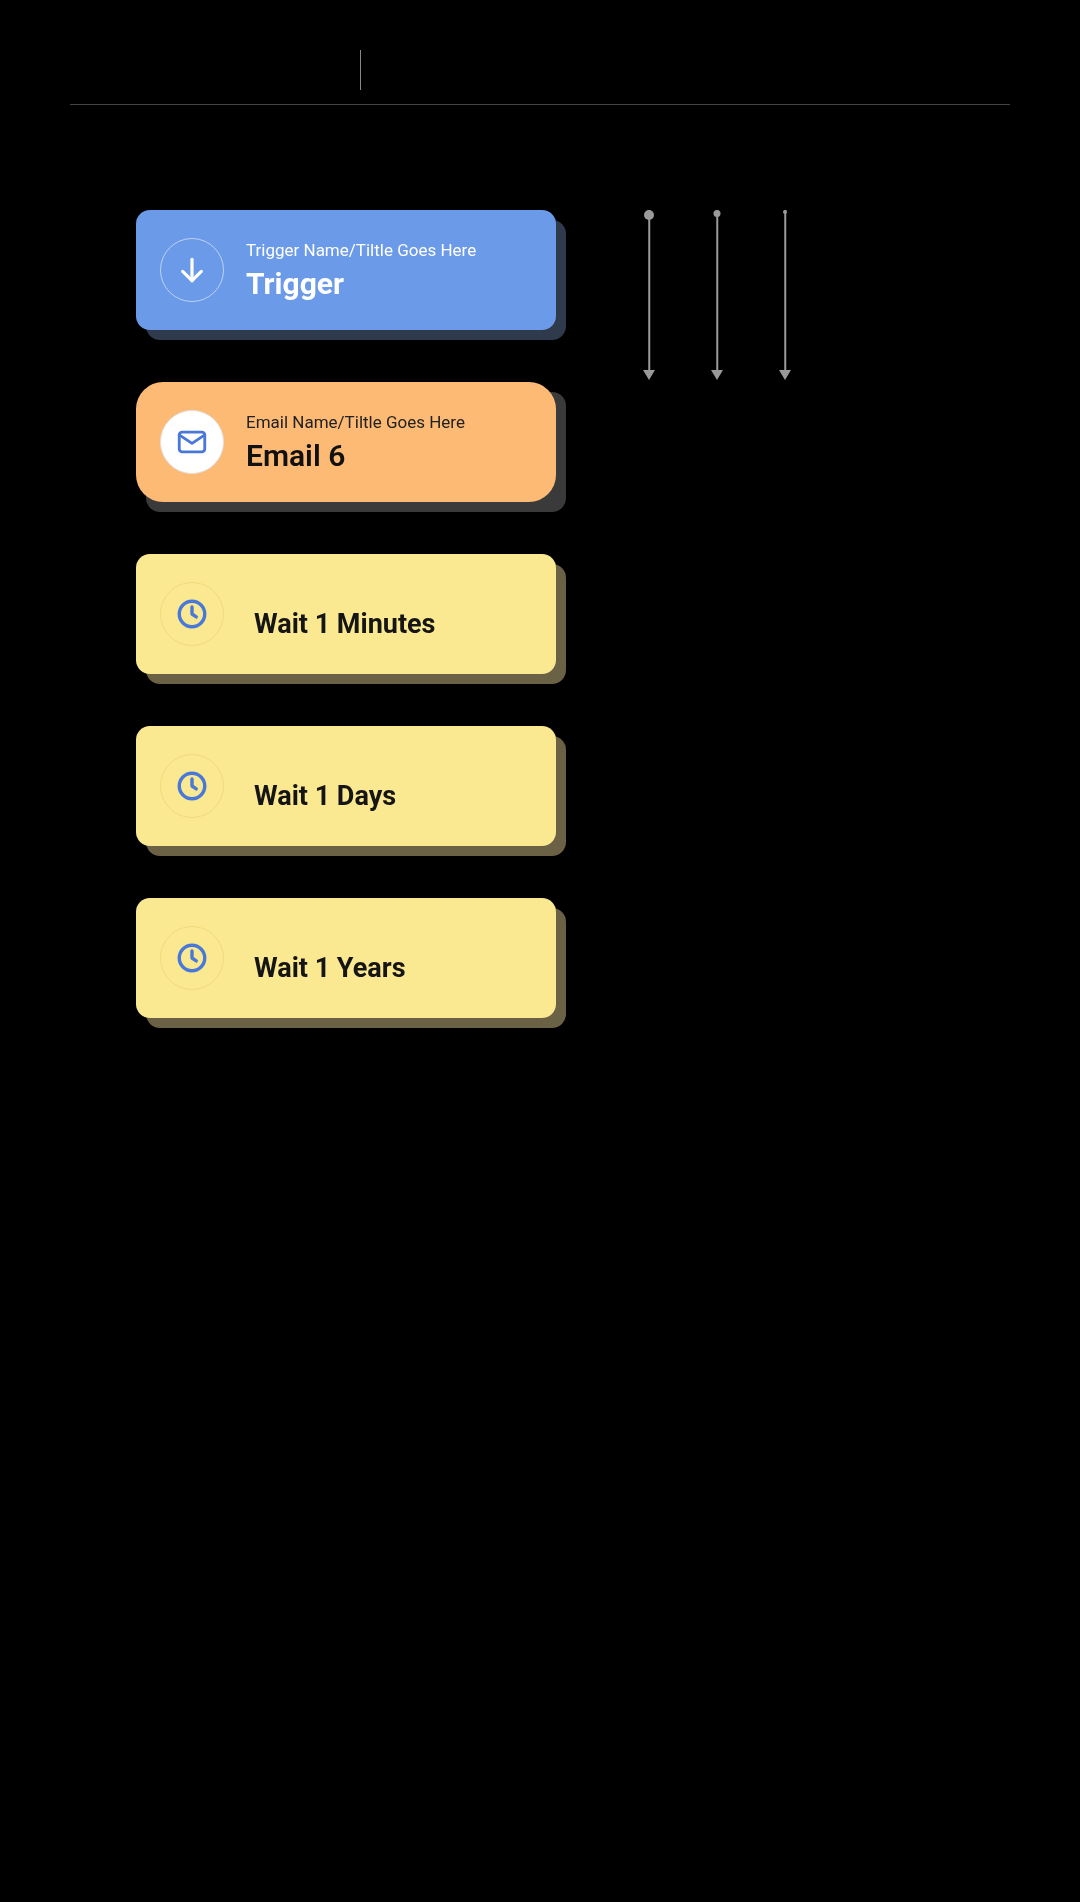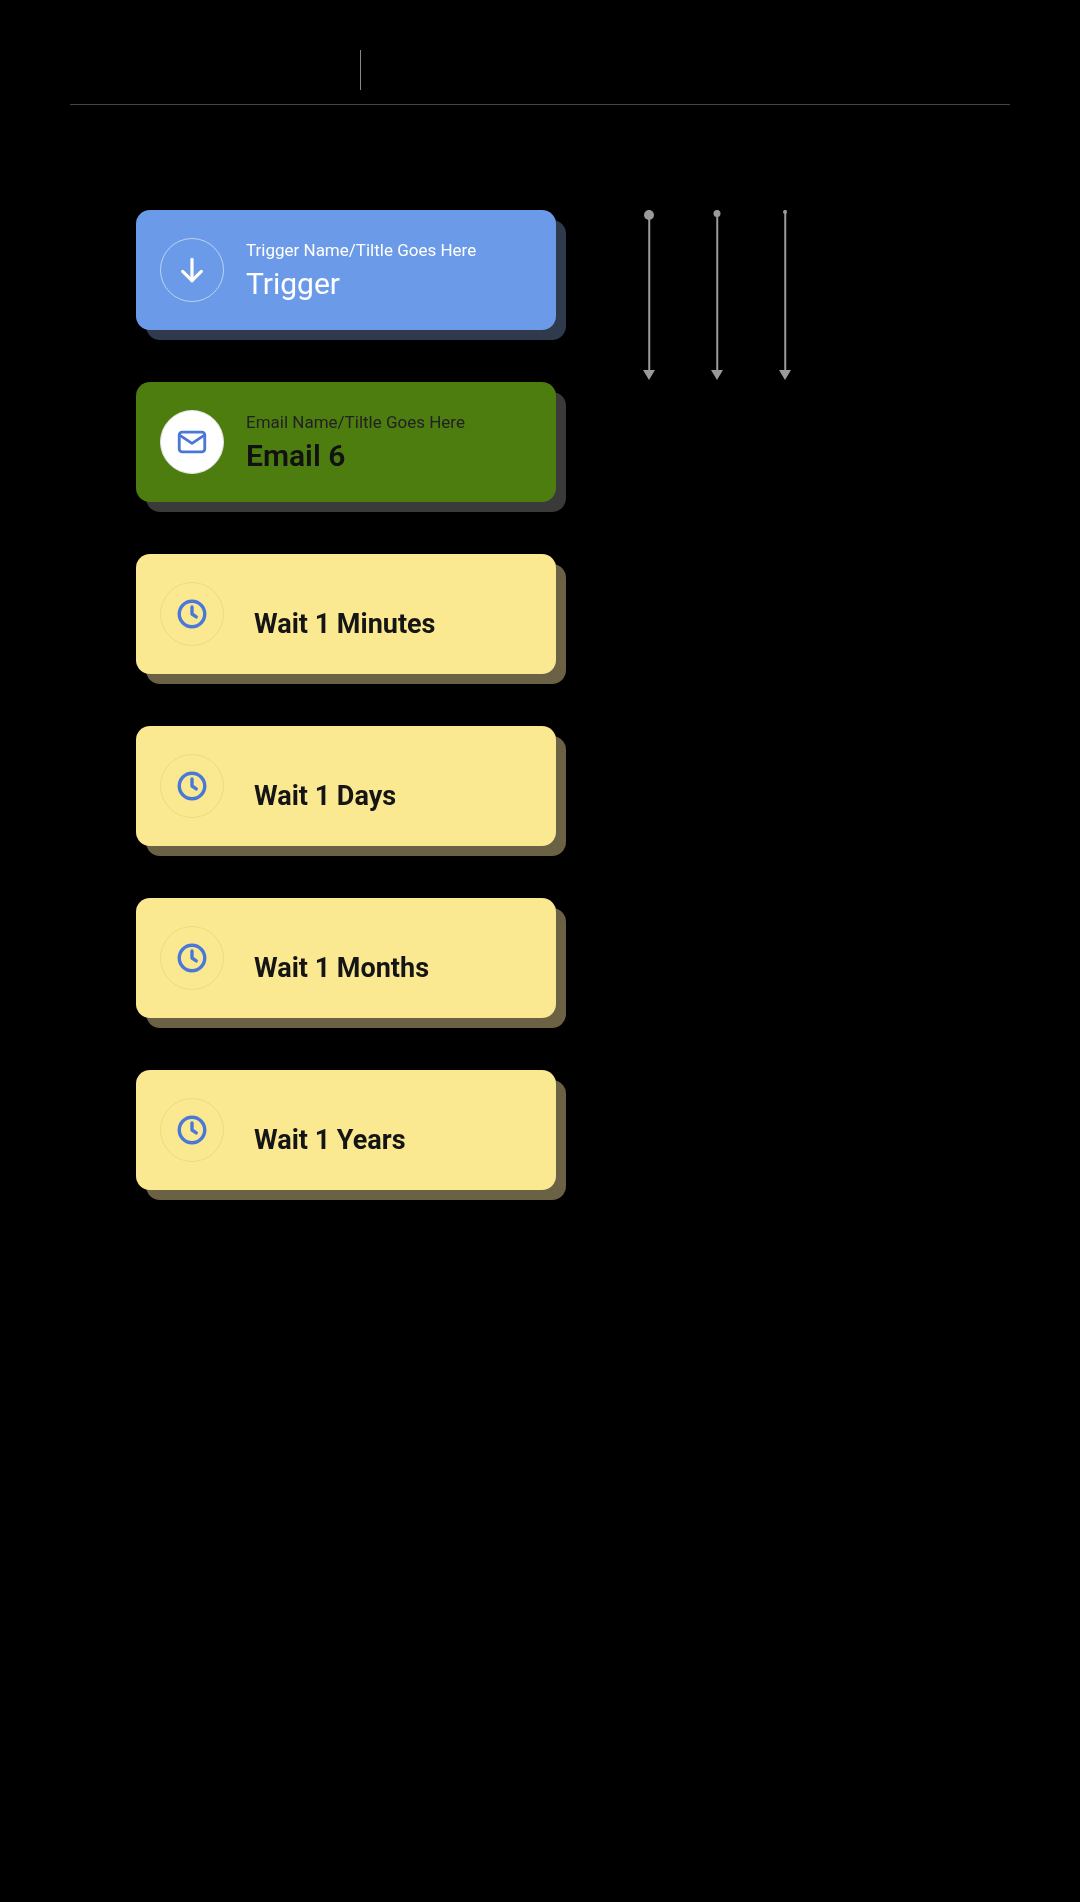--- a/index.html
+++ b/index.html
@@ -47,21 +47,21 @@
     position: absolute;
     left: 10px;
     top: 10px;
     width: 100%;
     height: 100%;
     border-radius: 14px;
     z-index: -1;
   }
   .card-trigger { background: #6b9ae8; }
   .card-trigger .shadow { background: #2f3a4d; }
-  .card-email { background: #4d7c0f; }
+  .card-email { background: #fdba74; border-radius: 27px; }
   .card-email .shadow { background: #3a3a3a; }
   .card-wait { background: #fbe991; }
   .card-wait .shadow { background: #6b6246; }
   .icon-circle {
     width: 64px;
     height: 64px;
     border-radius: 50%;
     display: flex;
     align-items: center;
     justify-content: center;
@@ -79,21 +79,21 @@
   .subtitle {
     font-size: 17px;
     margin-bottom: 6px;
   }
   .card-trigger .subtitle { color: #fff; }
   .card-email .subtitle { color: #222; }
   .title {
     font-size: 30px;
     font-weight: 600;
   }
-  .card-trigger .title { color: #fff; font-weight:400; }
+  .card-trigger .title { color: #fff; font-weight:700; }
   .card-email .title { color: #111; }
   .card-wait .wait-label {
     font-size: 27px;
     font-weight: 700;
     color: #151515;
     margin-left: 30px;
     margin-top: 19px;
   }
   .connectors {
     position: absolute;
@@ -195,34 +195,20 @@
         </svg>
     </div>
     <div class="wait-label">
       <span>Wait</span>
       <span>1</span>
       <span>Days</span>
     </div>
   </div>
 
 
-  <div class="card card-wait">
-    <div class="shadow"></div>
-    <div class="icon-circle">
-      <svg width="34" height="34" viewBox="0 0 24 24" fill="none" stroke="#4a78d8" stroke-width="2.4" stroke-linecap="round" stroke-linejoin="round">
-          <circle cx="12" cy="12" r="9"></circle>
-          <polyline points="12 7 12 12 15 14"></polyline>
-        </svg>
-    </div>
-    <div class="wait-label">
-      <span>Wait</span>
-      <span>1</span>
-      <span>Months</span>
-    </div>
-  </div>
 
   <div class="card card-wait">
     <div class="shadow"></div>
     <div class="icon-circle">
       <svg width="34" height="34" viewBox="0 0 24 24" fill="none" stroke="#4a78d8" stroke-width="2.4" stroke-linecap="round" stroke-linejoin="round">
           <circle cx="12" cy="12" r="9"></circle>
           <polyline points="12 7 12 12 15 14"></polyline>
         </svg>
     </div>
     <div class="wait-label">

